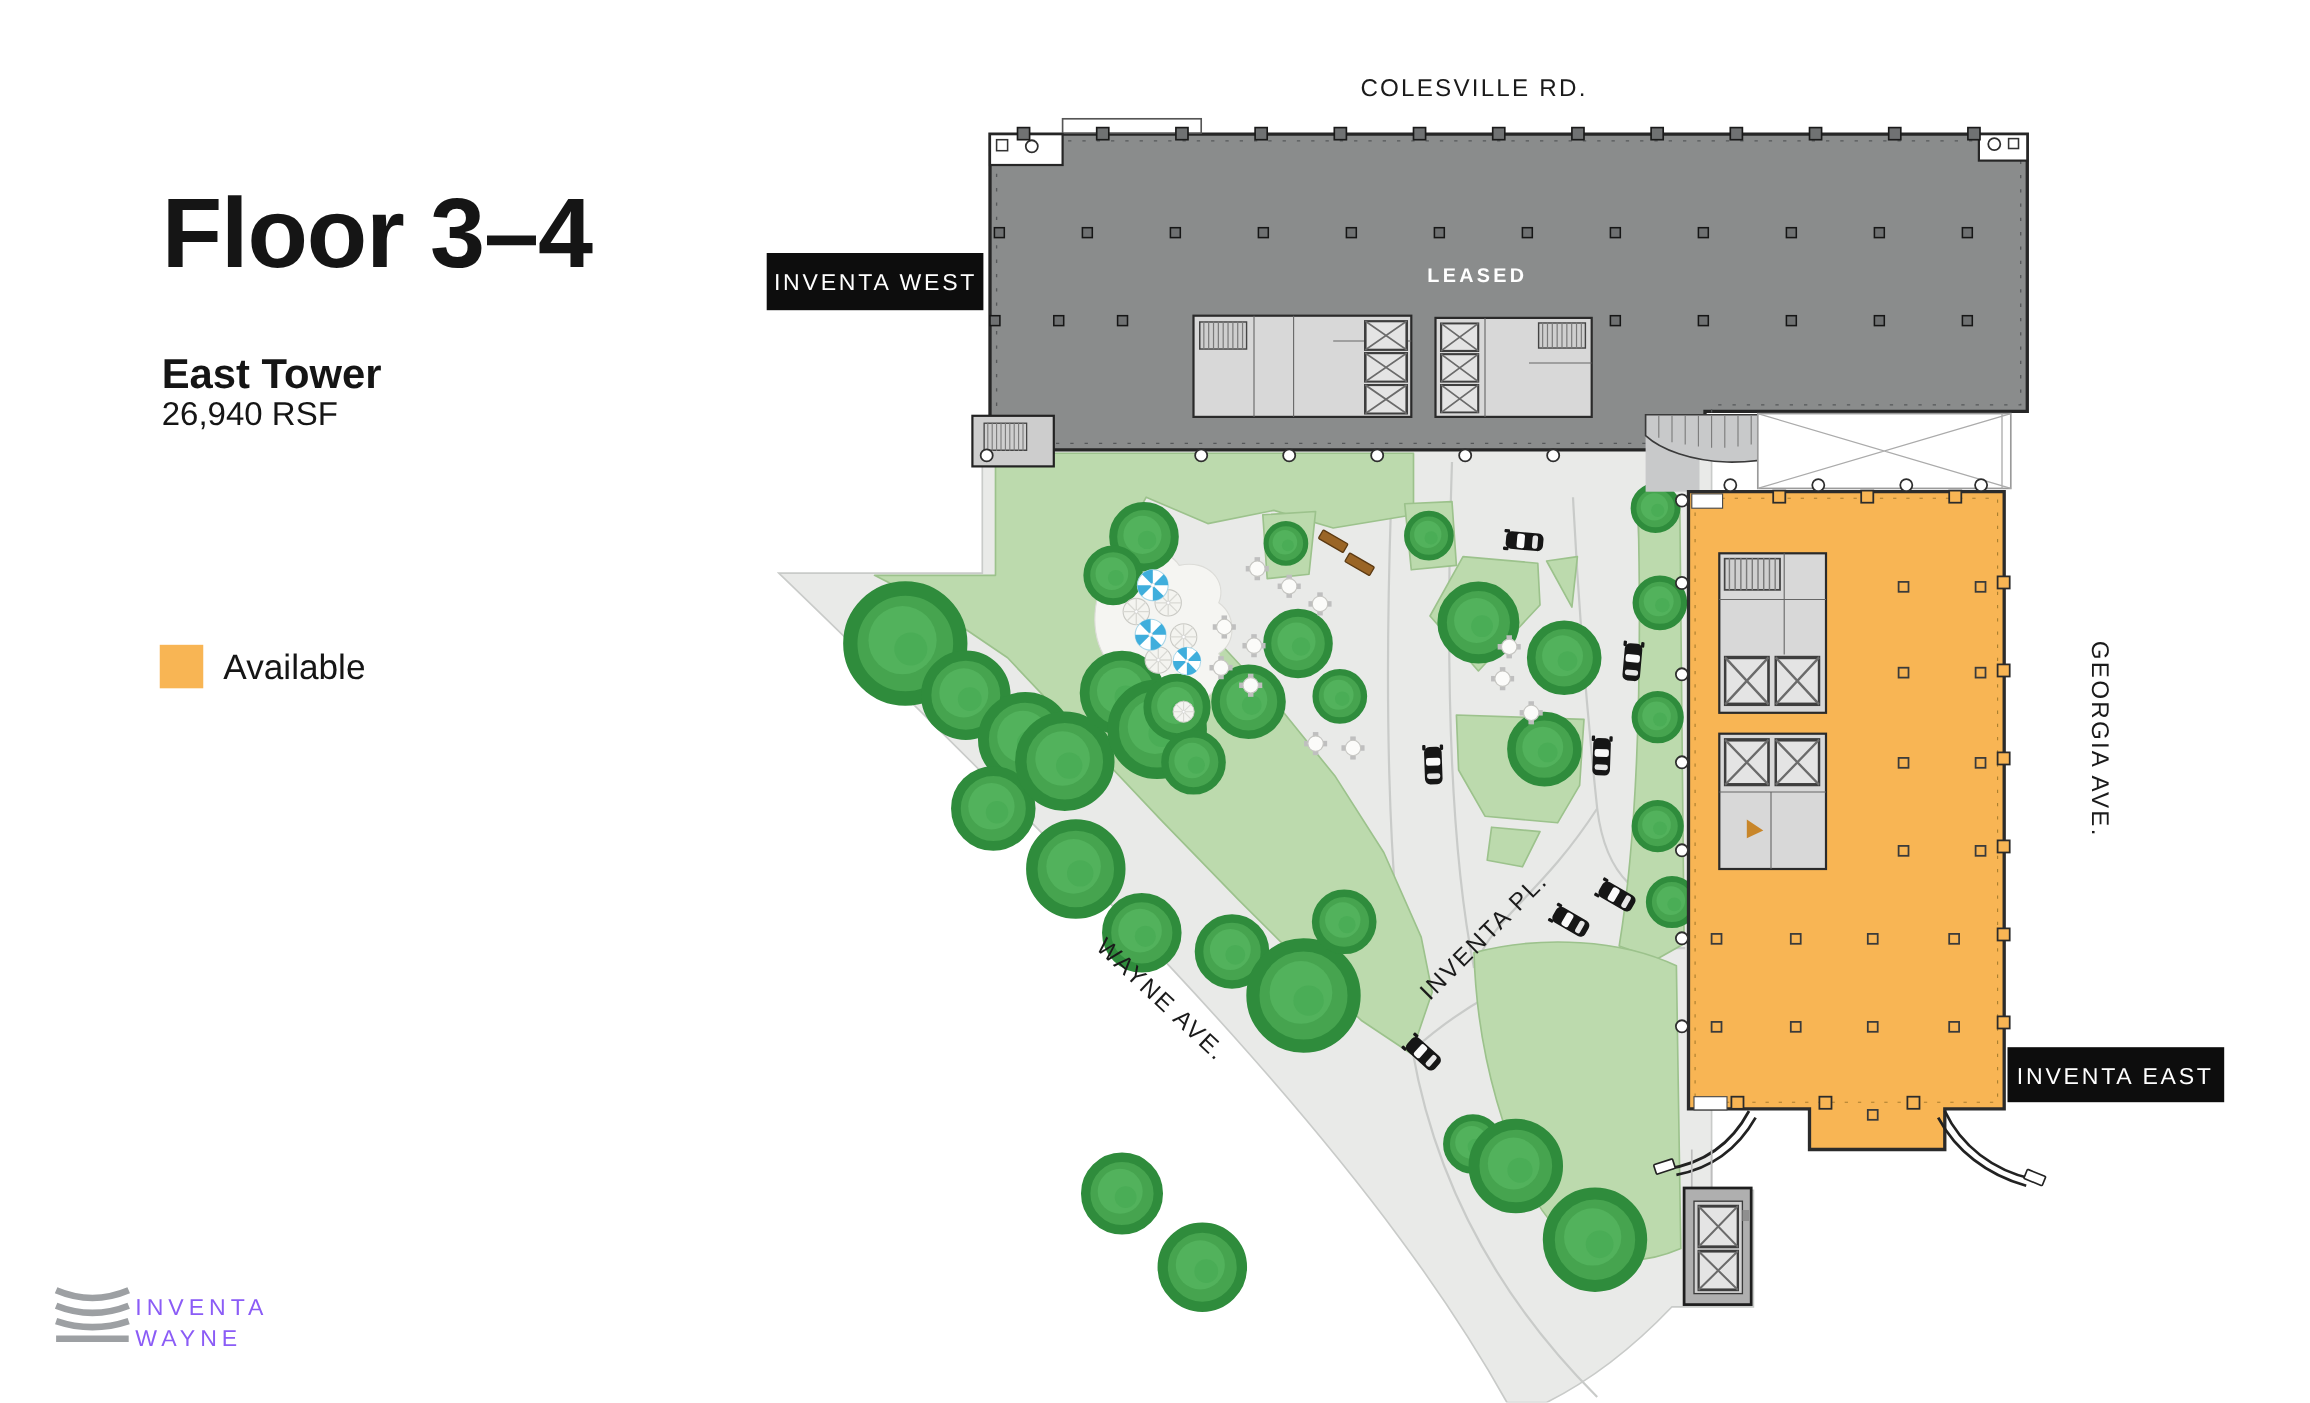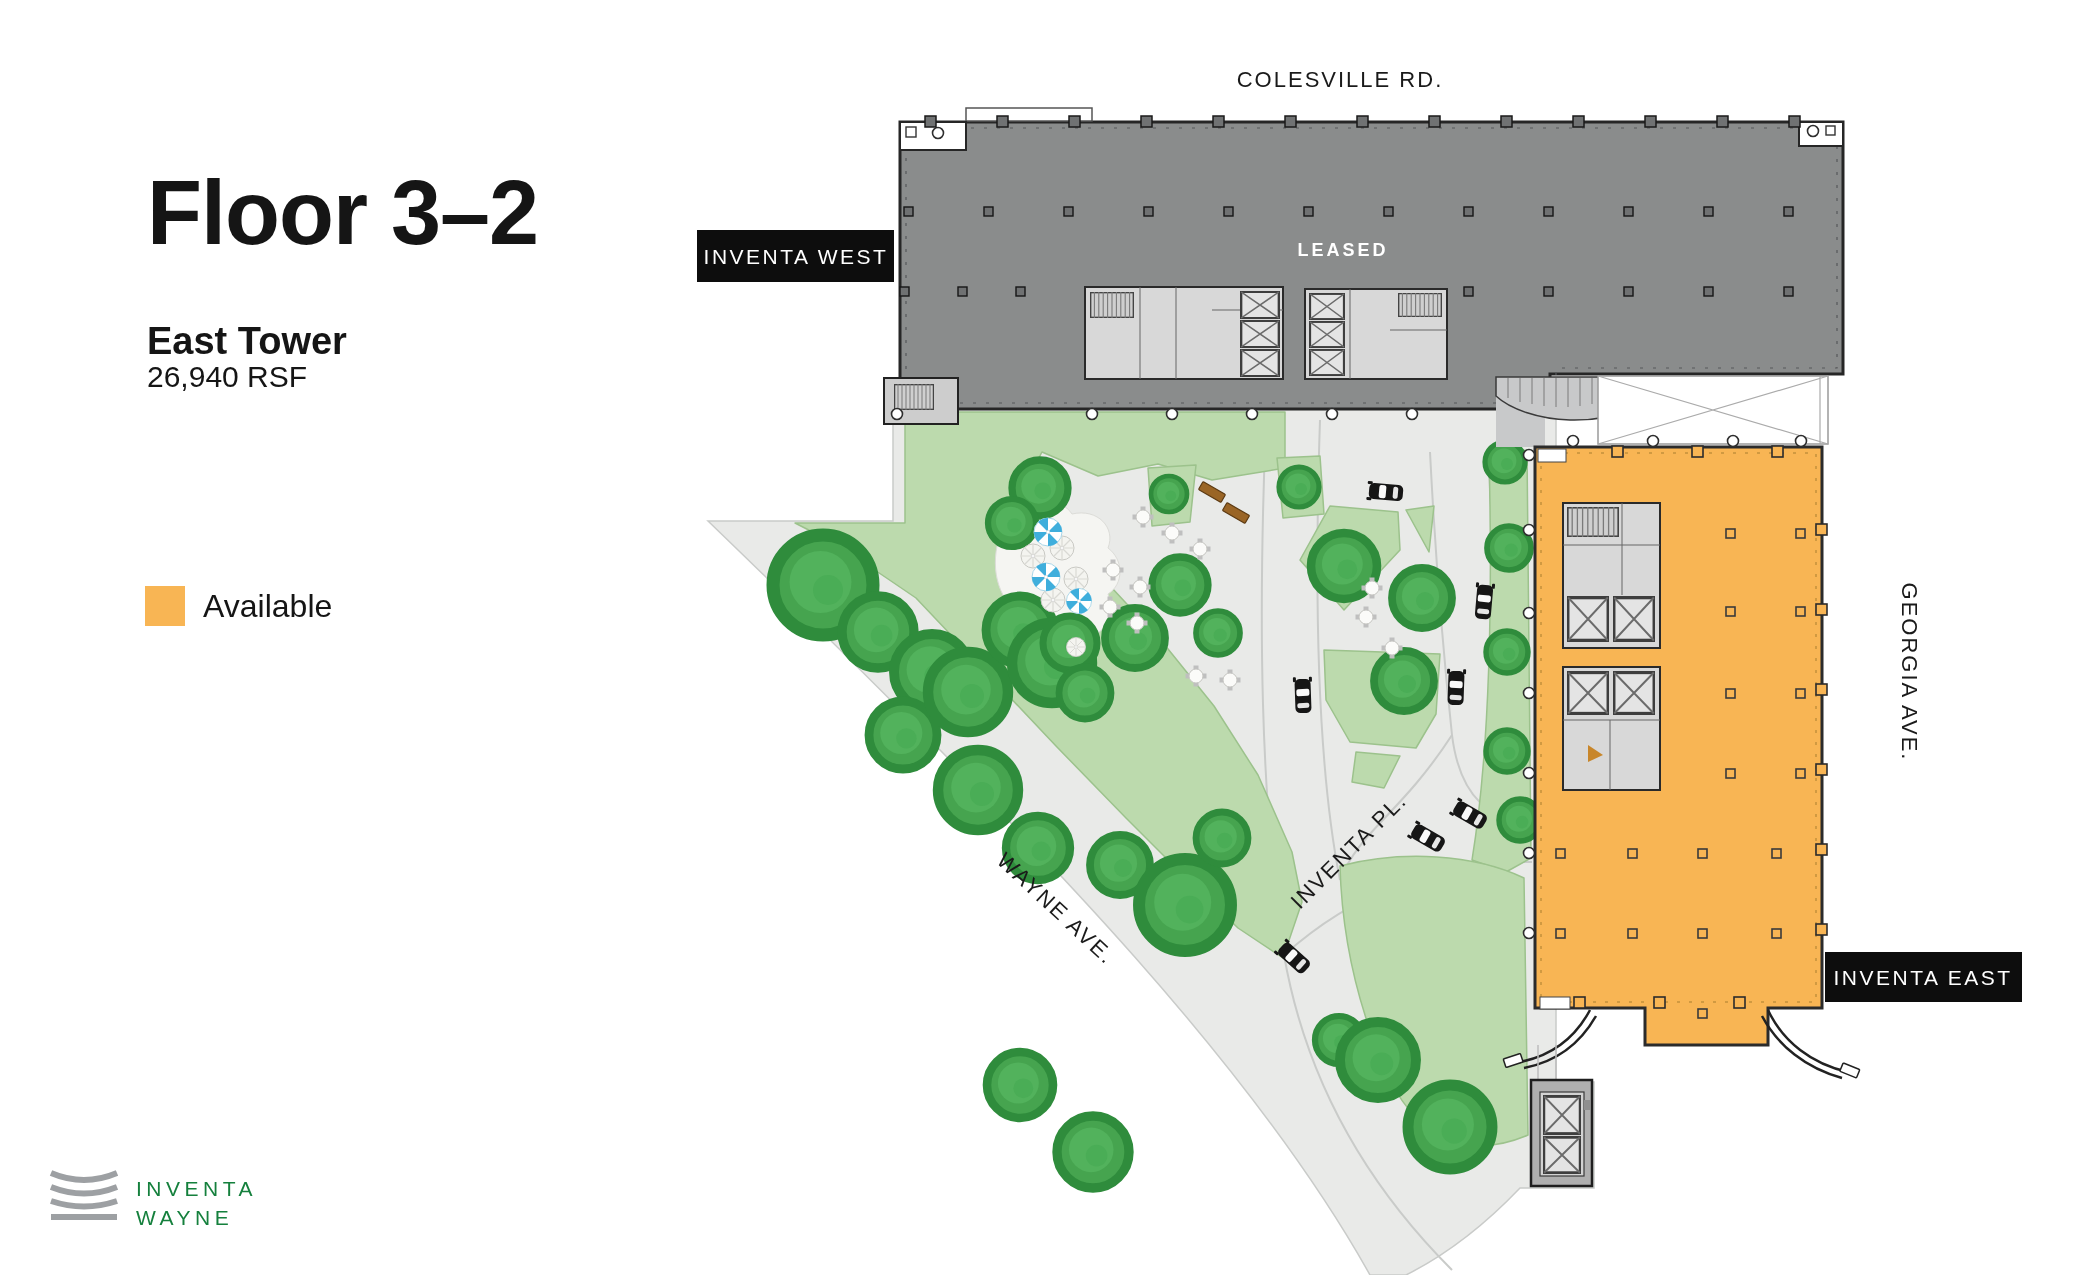--- a/index.html
+++ b/index.html
@@ -6,21 +6,21 @@
   body{width:2100px;height:1275px;position:relative;overflow:hidden;
        font-family:"Liberation Sans",sans-serif;color:#151515;}
   .abs{position:absolute;}
   #stage{position:absolute;inset:0;width:2100px;height:1275px;}
   .title{left:147px;top:162px;font-size:90px;font-weight:700;letter-spacing:-1px;}
   .tower{left:147px;top:320px;font-size:38px;font-weight:700;}
   .area{left:147px;top:360px;font-size:30px;font-weight:400;}
   .legend{left:145px;top:586px;display:flex;align-items:center;}
   .legend-label{font-size:32px;margin-left:18px;}
   .logo{left:48px;top:1166px;display:flex;align-items:flex-start;}
-  .logo-text{margin-left:16px;margin-top:8px;color:#15803d;font-size:21px;
+  .logo-text{margin-left:3px;margin-top:8px;color:#8b5cf6;font-size:21px;
              letter-spacing:4.5px;font-weight:500;line-height:29px;}
   svg{display:block;}
   #plan{position:absolute;left:0;top:0;}
   text{font-family:"Liberation Sans",sans-serif;}
 </style>
 </head>
 <body>
 
 <div id="stage">
 
@@ -366,21 +366,21 @@
     <g>
       <rect x="697" y="230" width="197" height="52" fill="#0D0D0D"></rect>
       <text x="796" y="264" text-anchor="middle" font-size="21" letter-spacing="2.5" fill="#ffffff">INVENTA WEST</text>
     </g>
     <g>
       <rect x="1825" y="952" width="197" height="50" fill="#0D0D0D"></rect>
       <text x="1923" y="985" text-anchor="middle" font-size="21" letter-spacing="2.5" fill="#ffffff">INVENTA EAST</text>
     </g>
   </svg>
 
-  <div class="abs title">Floor 3–2</div>
+  <div class="abs title">Floor 3–4</div>
   <div class="abs tower">East Tower</div>
   <div class="abs area">26,940 RSF</div>
 
   <div class="abs legend">
     <svg width="40" height="40">
       <rect width="40" height="40" fill="#F8B554"></rect>
     </svg>
     <span class="legend-label">Available</span>
   </div>
 

